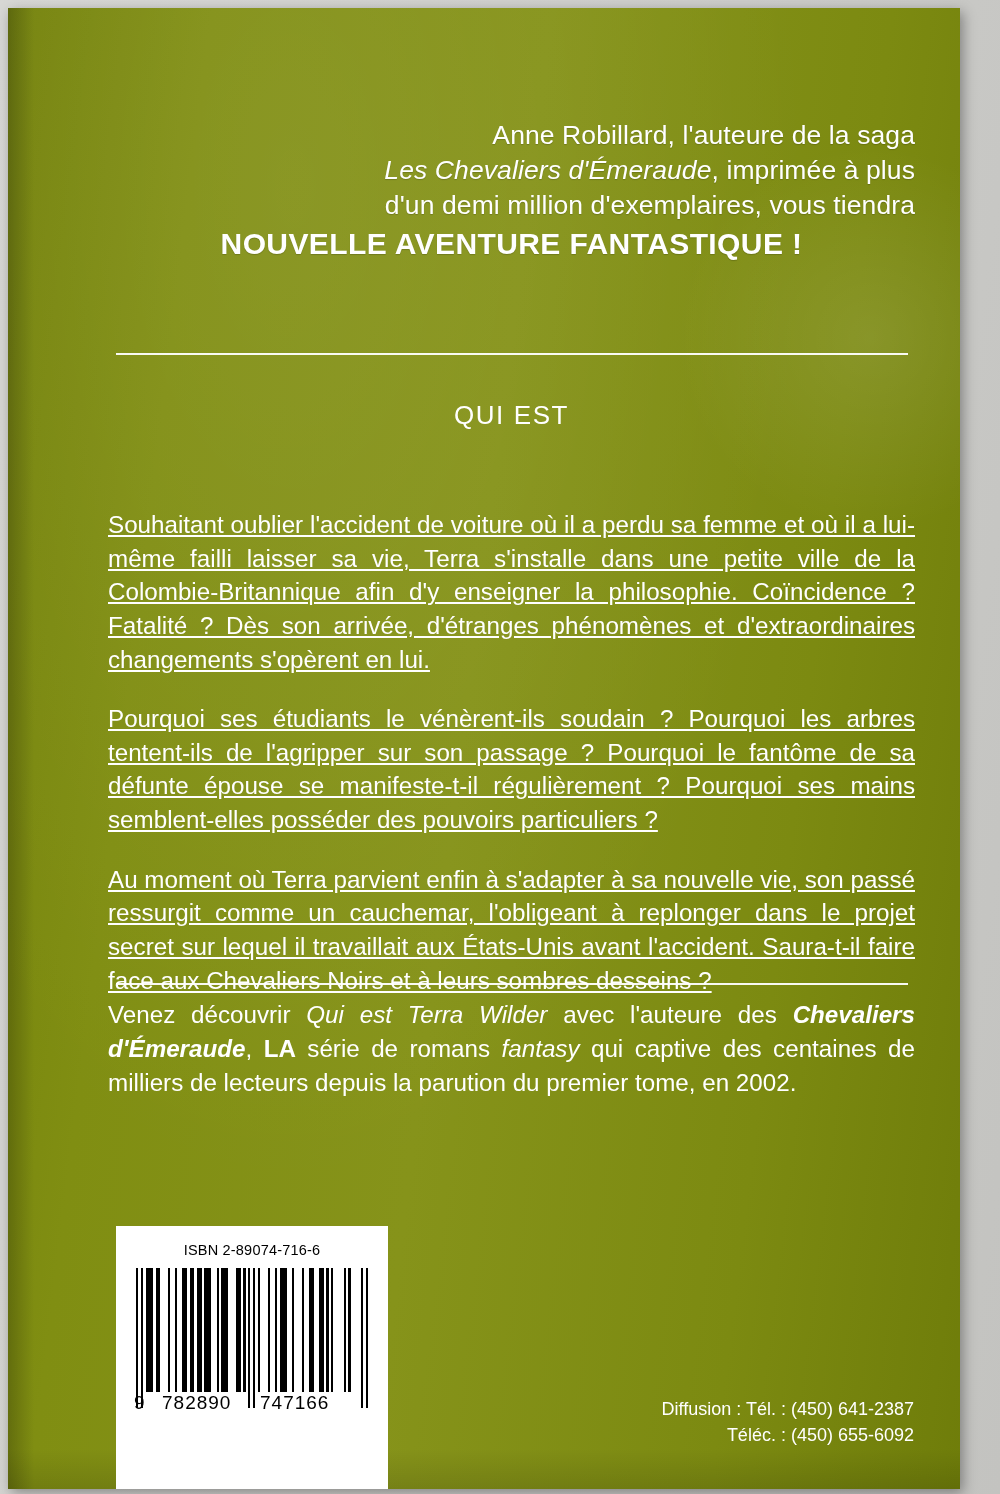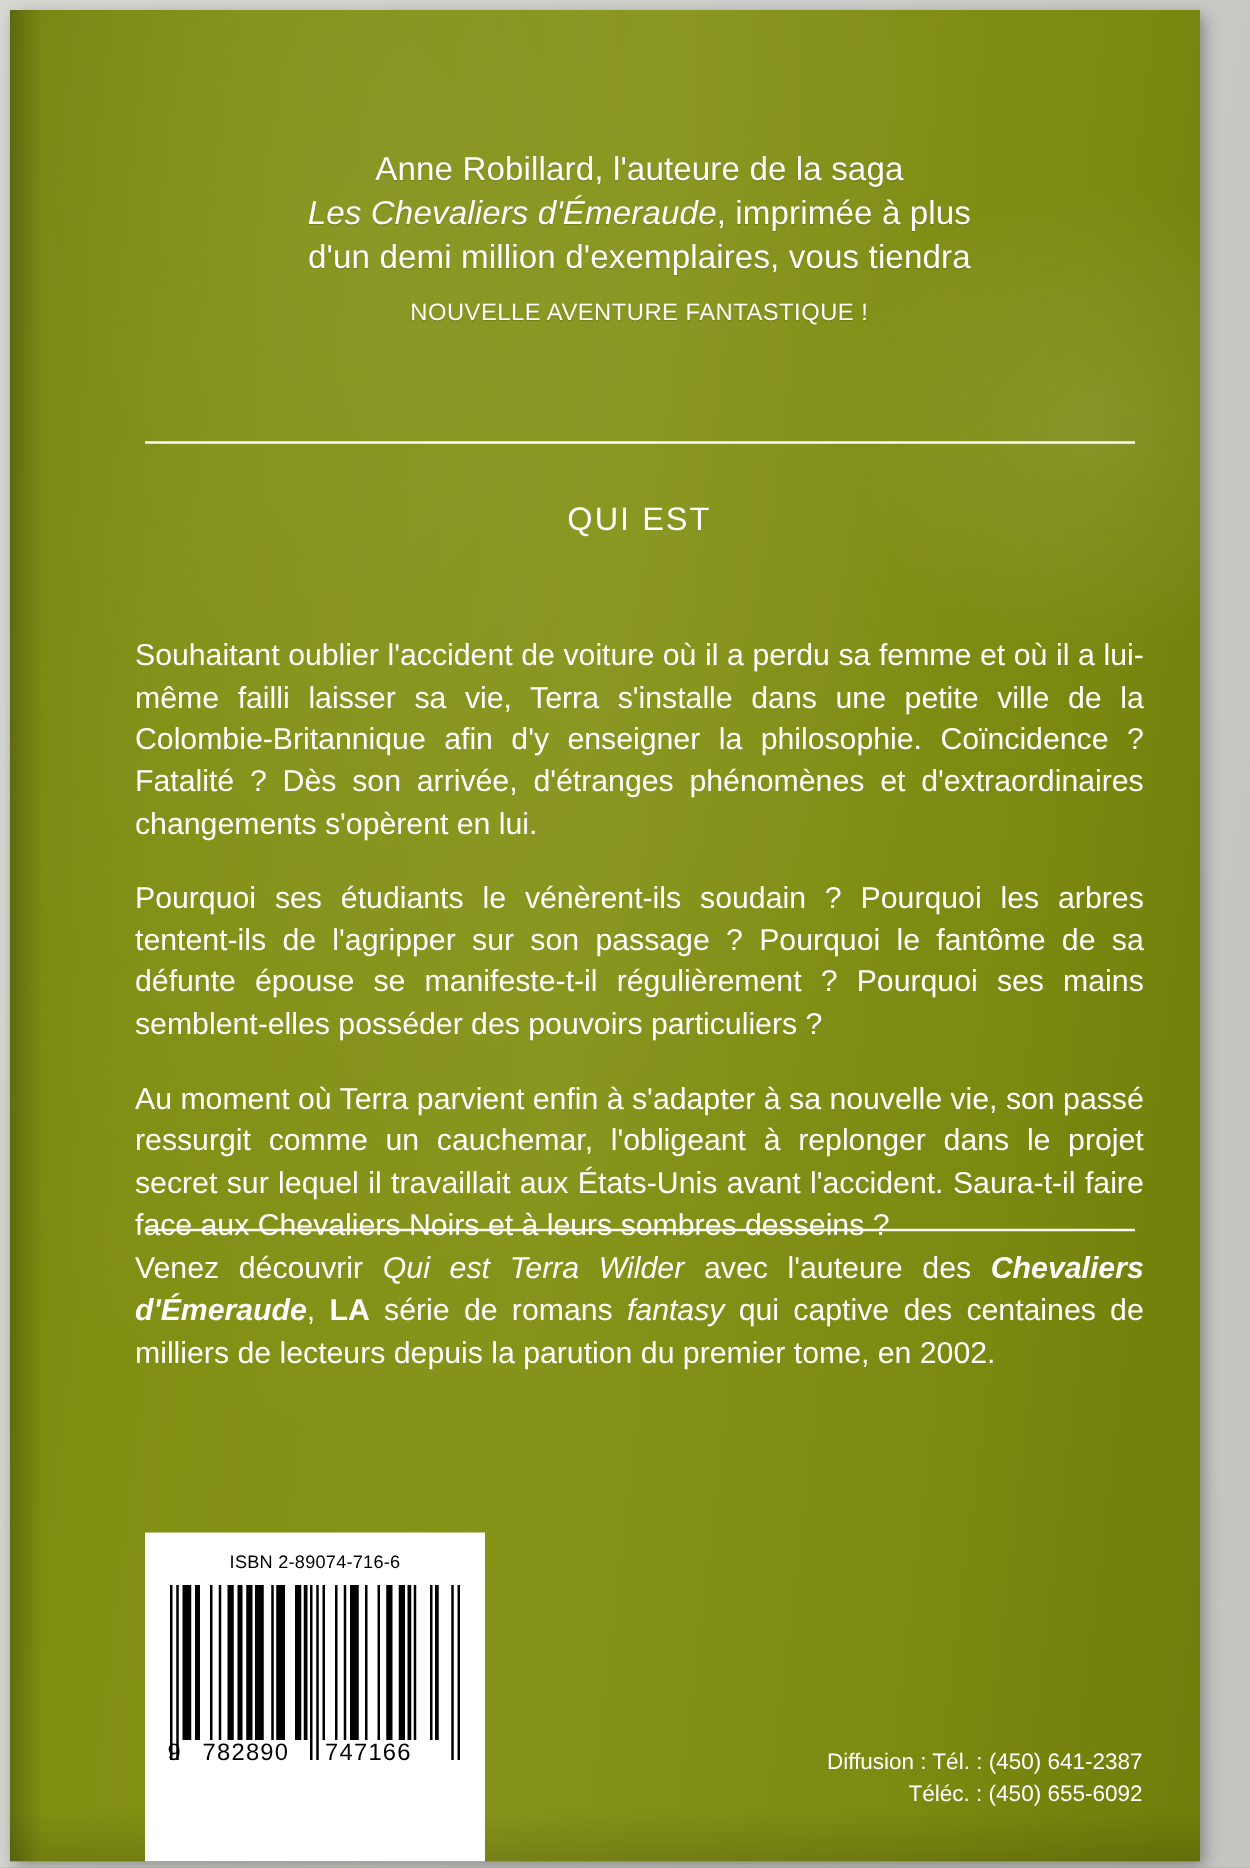--- a/index.html
+++ b/index.html
@@ -70,28 +70,27 @@
 
   
   #top-blurb {
     top: 110px;
     text-align: center;
     font-size: 26.5px;
     line-height: 1.33;
     letter-spacing: 0.1px;
     text-shadow: 0 1px 1px rgba(0,0,0,0.18);
   }
-  #top-blurb .ln { display:block; }
+  #top-blurb .ln { display:block;text-align:right; }
   #top-blurb .ital { font-style: italic; margin-top: 39px; }
   #top-blurb .shout {
     display: block;
-    font-weight: normal;
-    font-size: 19px;
+    font-weight: bold;
+    font-size: 30px;
     letter-spacing: 0.4px;
-    margin-top: 14px;
   }
 
   .rule {
     position: absolute;
     left: 108px;
     right: 52px;
     height: 2px;
     background: #ffffff;
     opacity: 0.95;
   }
@@ -113,20 +112,21 @@
     margin-top: 17px;
   }
 
   
   #body-copy {
     top: 500px;
     font-size: 24.2px;
     line-height: 1.39;
     text-align: justify;
     text-justify: inter-word;
+    text-decoration: underline;
   }
   #body-copy p { margin: 0 0 26px 0; }
   #body-copy p:last-child { margin-bottom: 0; }
 
   
   #bottom-note {
     top: 990px;
     font-size: 24.2px;
     line-height: 1.4;
     text-align: justify;

